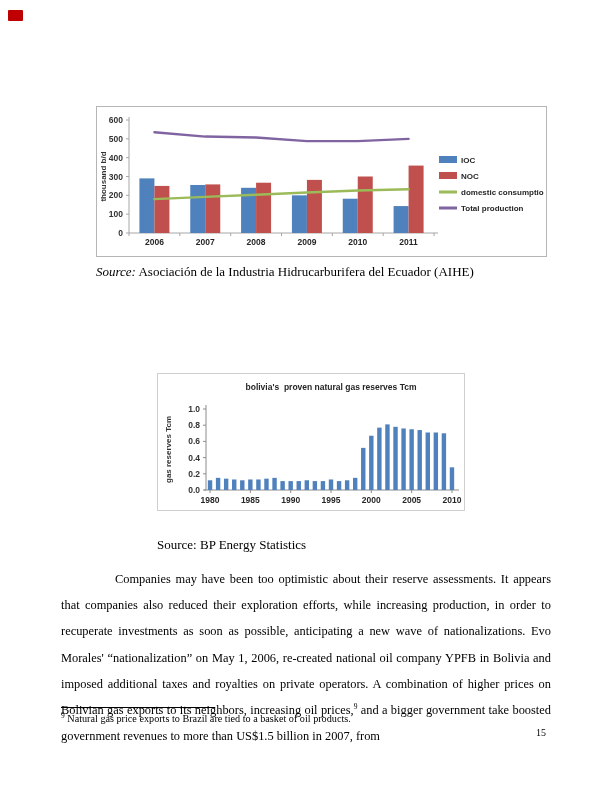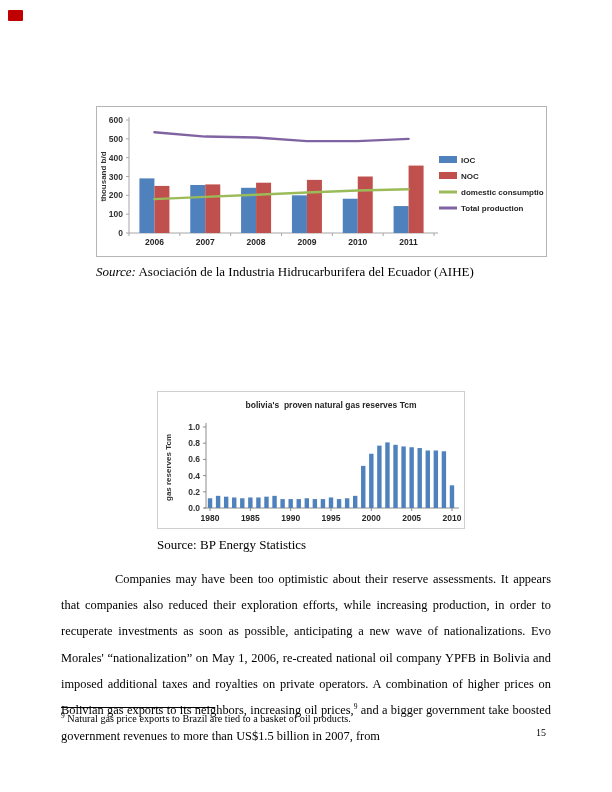--- a/index.html
+++ b/index.html
@@ -7,21 +7,21 @@
     position:relative;width:612px;height:792px;background:#ffffff;
     font-family:"Liberation Serif",serif;color:#000;overflow:hidden;
   }
   .annot{position:absolute;left:8px;top:10px;width:15px;height:11px;border-radius:1px;}
   .fig-caption{
     position:absolute;left:0;width:612px;text-align:center;
     font-weight:bold;font-size:12.5px;line-height:24px;
   }
   .chart-box{position:absolute;background:#fff;}
   #chart1-box{left:96px;top:106px;width:449px;height:149px;border:1px solid #b5b5b5;}
-  #chart2-box{left:157px;top:391px;width:306px;height:136px;border:1px solid #cfcfcf;}
+  #chart2-box{left:157px;top:373px;width:306px;height:136px;border:1px solid #cfcfcf;}
   .source{position:absolute;font-size:13px;}
   #source1{left:96px;top:264px;}
   #source2{left:157px;top:537px;}
   .src-label{font-style:italic;}
   .para{
     position:absolute;left:61px;width:490px;text-align:justify;
     text-indent:54px;font-size:12.4px;line-height:26.6px;
   }
   #para1{top:293px;}
   #para2{top:566px;line-height:26.2px;}

